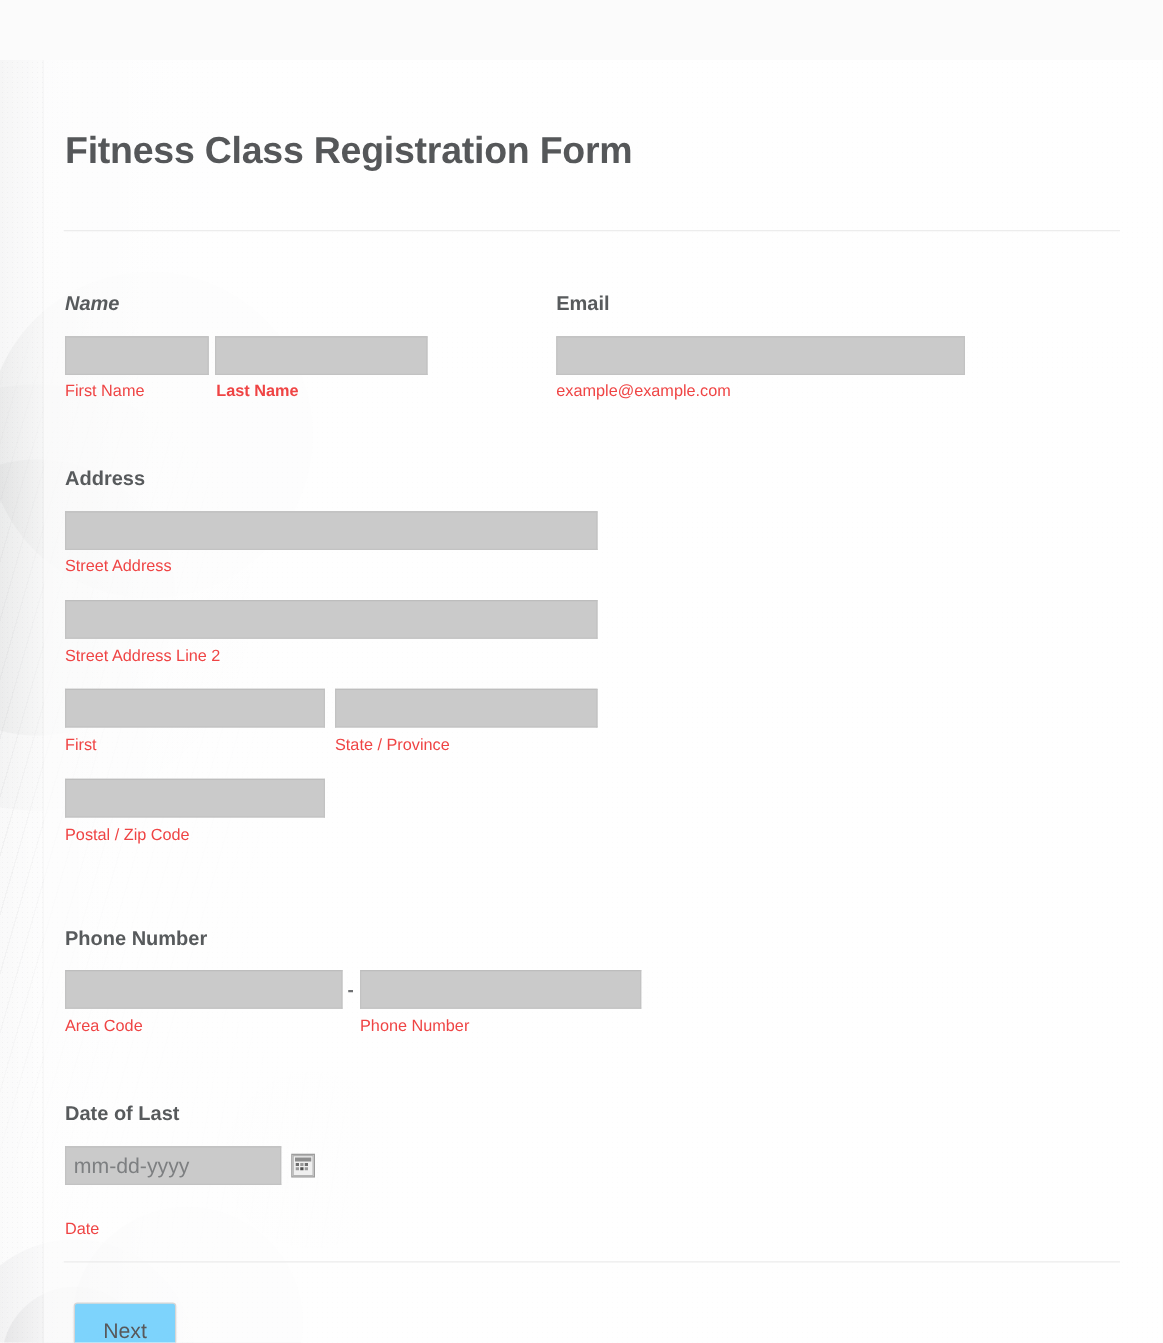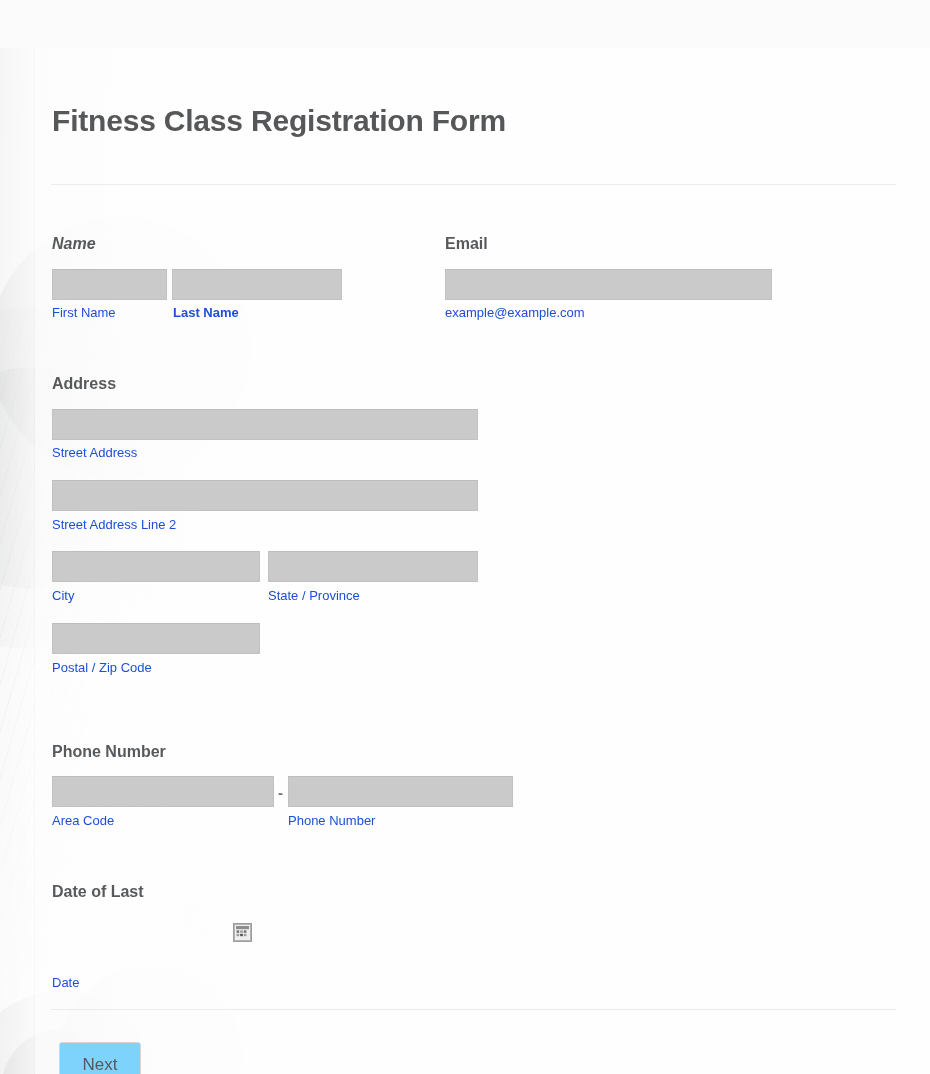--- a/index.html
+++ b/index.html
@@ -112,21 +112,21 @@
   .field-label {
     position: absolute;
     font-size: 16px;
     font-weight: bold;
     color: #575a5c;
     white-space: nowrap;
   }
   .sub-label {
     position: absolute;
     font-size: 13px;
-    color: #1d4ed8;
+    color: #ef4444;
     white-space: nowrap;
   }
   .inp {
     position: absolute;
     box-sizing: border-box;
     background: #cacaca;
     border: 1px solid #c2c2c2;
     border-top-color: #bdbdbd;
     height: 31px;
     font-family: "Liberation Sans", sans-serif;
@@ -208,40 +208,41 @@
 
     <div class="field-label" style="left:17px; top:327px;">Address</div>
 
     <input class="inp" style="left: 17px; top: 361px; width: 426px;" type="text" placeholder="">
     <div class="sub-label" style="left:17px; top:397px;">Street Address</div>
 
     <input class="inp" style="left: 17px; top: 432px; width: 426px;" type="text" placeholder="">
     <div class="sub-label" style="left:17px; top:469px;text-align:right;">Street Address Line 2</div>
 
     <input class="inp" style="left: 17px; top: 503px; width: 208px;" type="text" placeholder="">
-    <div class="sub-label" style="left:17px; top:540px;">City</div>
+    <div class="sub-label" style="left:17px; top:540px;">First</div>
 
     <input class="inp" style="left: 233px; top: 503px; width: 210px;" type="text" placeholder="">
     <div class="sub-label" style="left:233px; top:540px;">State / Province</div>
 
     <input class="inp" style="left: 17px; top: 575px; width: 208px;" type="text" placeholder="">
     <div class="sub-label" style="left:17px; top:612px;">Postal / Zip Code</div>
 
     <div class="field-label" style="left:17px; top:695px;">Phone Number</div>
 
     <input class="inp" style="left: 17px; top: 728px; width: 222px;" type="text" placeholder="">
     <div class="sub-label" style="left:17px; top:765px;">Area Code</div>
 
     <div class="dash" style="left:243px; top:736px;">-</div>
 
     <input class="inp" style="left: 253px; top: 728px; width: 225px;" type="text" placeholder="">
     <div class="sub-label" style="left:253px; top:765px;">Phone Number</div>
 
     <div class="field-label" style="left:17px; top:835px;">Date of Last</div>
 
+    <input class="inp" style="left: 17px; top: 869px; width: 173px; font-size: 17px;" type="text" placeholder="mm-dd-yyyy">
 
     <span class="cal-icon" style="left:198px; top:875px;">
       <svg width="17" height="17" viewBox="0 0 17 17" aria-hidden="true">
         <rect x="0.5" y="0.5" width="16" height="16" fill="#efefef" stroke="#b3b3b3"></rect>
         <rect x="2" y="2" width="13" height="3.2" fill="#8e8e8e"></rect>
         <rect x="2.6" y="6.4" width="2.6" height="2.4" fill="#6f6f6f"></rect>
         <rect x="6.2" y="6.4" width="2.6" height="2.4" fill="#9a9a9a"></rect>
         <rect x="9.8" y="6.4" width="2.6" height="2.4" fill="#6f6f6f"></rect>
         <rect x="2.6" y="9.8" width="2.6" height="2.4" fill="#9a9a9a"></rect>
         <rect x="6.2" y="9.8" width="2.6" height="2.4" fill="#4f4f4f"></rect>

